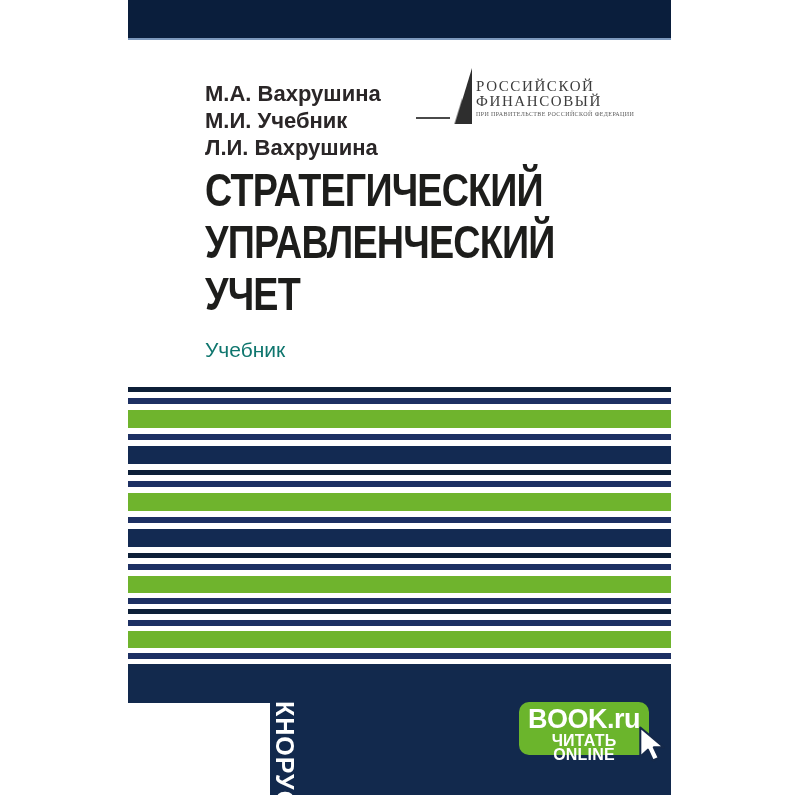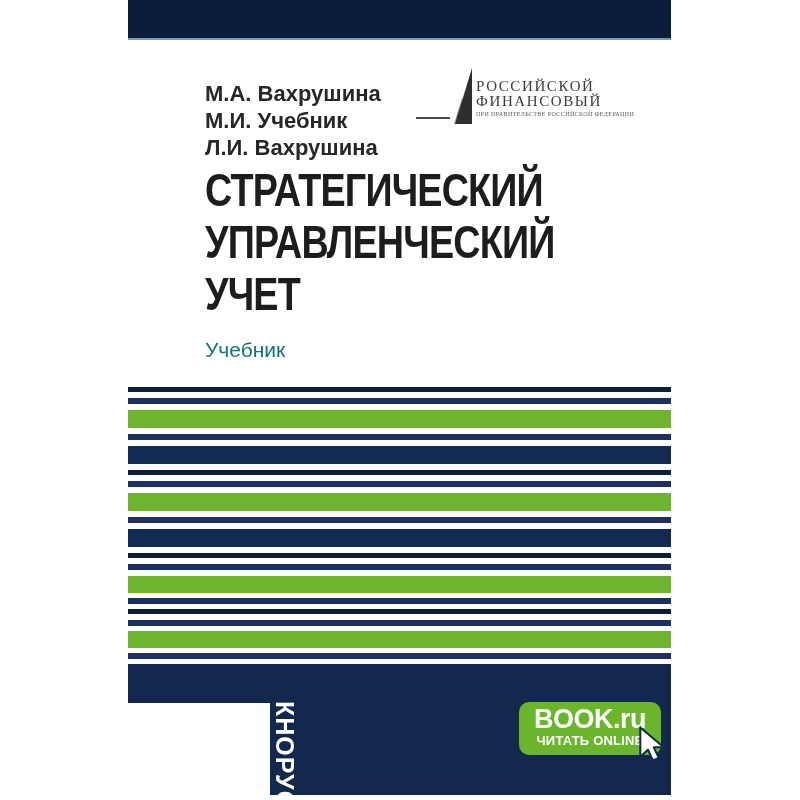--- a/index.html
+++ b/index.html
@@ -32,24 +32,24 @@
   .stripe { position:absolute; left:0; width:100%; }
 
   .bottom-field { position:absolute; left:0; top:664px; width:100%; height:131px;
                   background:#12294d; }
   .notch { position:absolute; left:0; top:703px; width:142px; height:92px; background:#ffffff; }
 
   .knorus { position:absolute; left:170px; top:701px; color:#ffffff;
             font-size:25px; font-weight:700; letter-spacing:1px; line-height:26px;
             transform:rotate(90deg); transform-origin:0 0; white-space:nowrap; }
 
-  .badge { position:absolute; left:391px; top:702px; width:142px; height:53px;
+  .badge { position:absolute; left:391px; top:702px; width:130px; height:53px;
            background:#6bb52c; border-radius:10px; text-align:center; color:#ffffff; }
   .badge-title { font-size:27px; font-weight:700; line-height:30px; margin-top:2px; letter-spacing:-0.5px; }
-  .badge-sub { font-size:13px; font-weight:700; line-height:14px; letter-spacing:0.2px; }
+  .badge-sub { font-size:16px; font-weight:700; line-height:14px; letter-spacing:0.2px; }
 
   .cursor { position:absolute; left:509px; top:726px; }
 </style>
 </head>
 <body>
 
 <div class="cover">
 
   <div class="top-band"></div>
 

